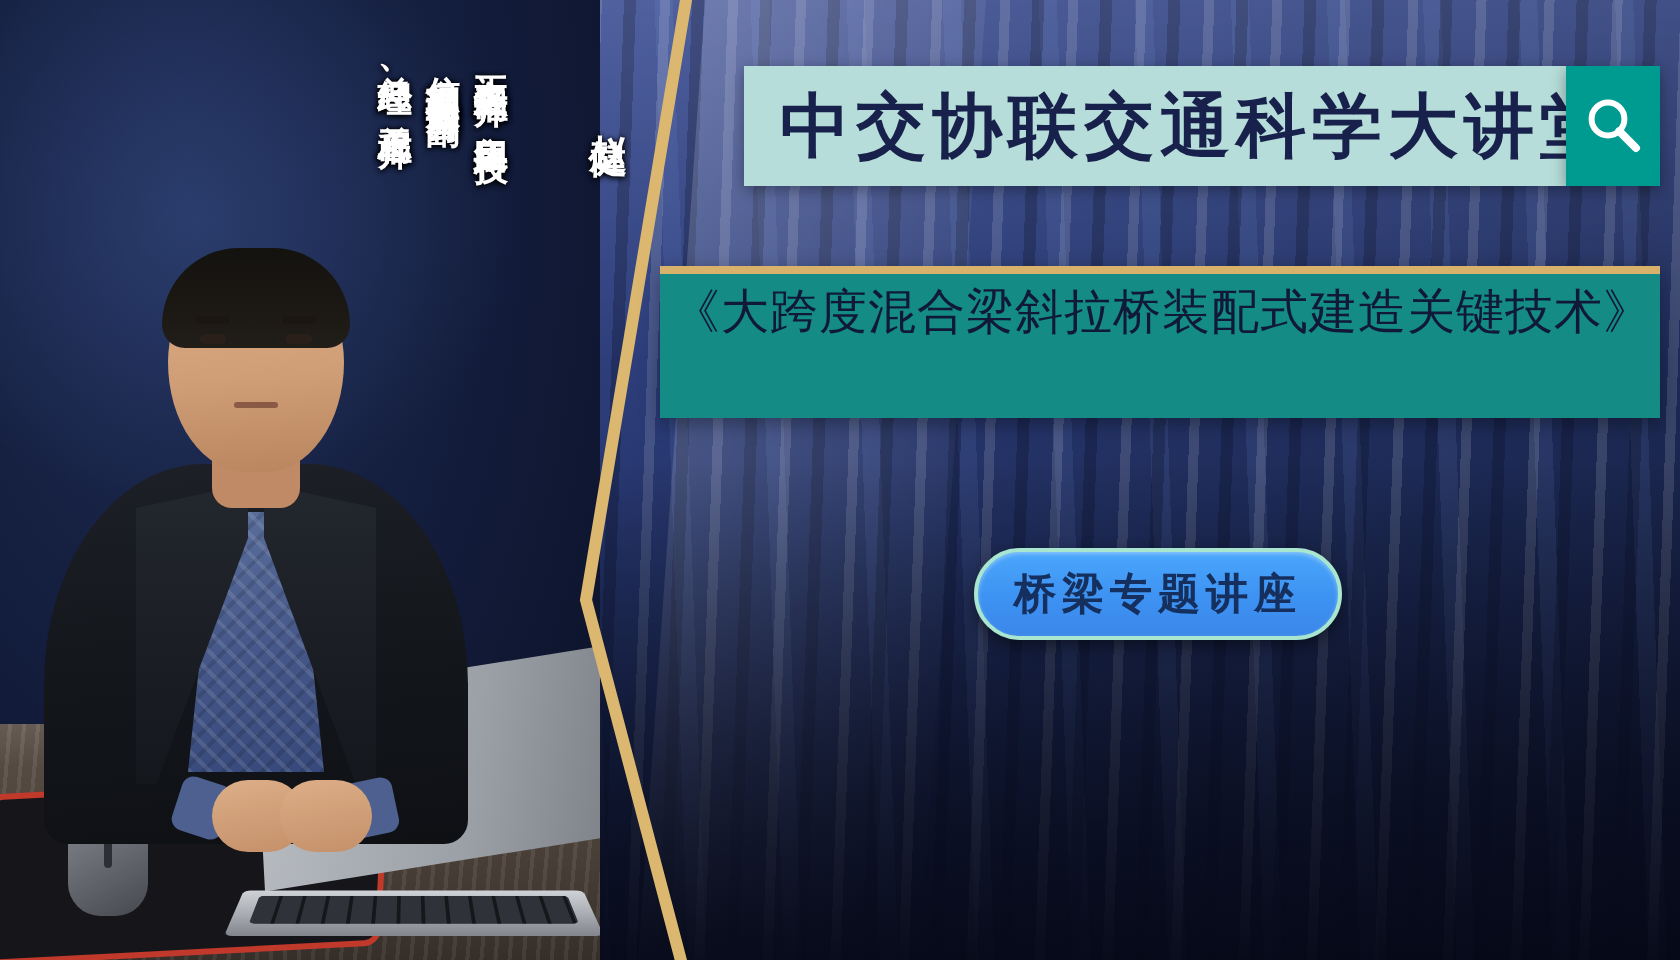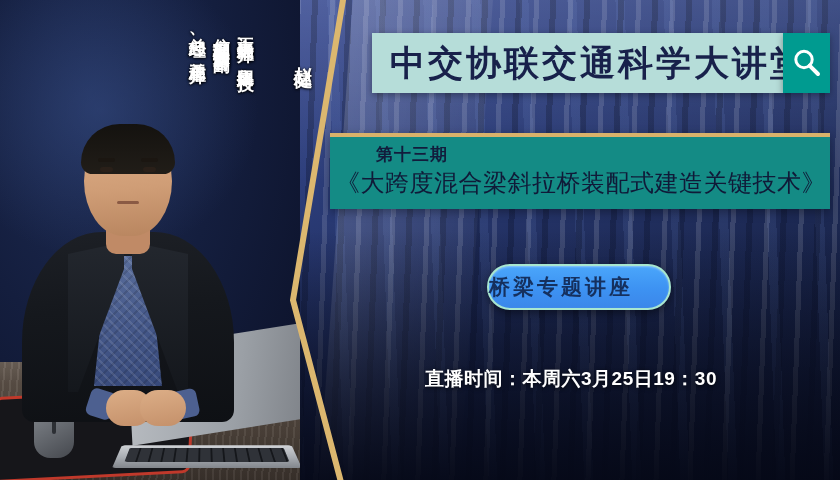--- a/index.html
+++ b/index.html
@@ -238,26 +238,26 @@
     margin-left:46px;letter-spacing:1px;line-height:1.5;
   }
   .sub-title{
     color:#101a38;font-size:24px;font-weight:normal;
     margin-left:6px;letter-spacing:.5px;line-height:1.25;
     white-space:nowrap;
   }
 
   
   .pill{
-    position:absolute;left:487px;top:264px;width:184px;height:46px;
+    position:absolute;left:487px;top:274px;width:184px;height:46px;
     border-radius:23px;
     background:linear-gradient(180deg,#4aa6fb 0%,#3d92f2 55%,#3b87ea 100%);
     border:2px solid #a8e6cf;
     box-shadow:0 3px 8px rgba(0,0,0,.45), inset 0 1px 2px rgba(255,255,255,.35);
-    display:flex;align-items:center;justify-content:flex-start;
+    display:flex;align-items:center;justify-content:center;
   }
   .pill-text{
     color:#15305e;font-size:21px;font-weight:bold;letter-spacing:3px;
     white-space:nowrap;
   }
 
   
   .info{
     position:absolute;left:425px;
     color:#ffffff;font-size:19px;font-weight:bold;letter-spacing:.5px;
@@ -324,23 +324,21 @@
   </div>
 
   <div class="search-box">
     <svg width="32" height="32" viewBox="0 0 32 32">
       <circle cx="13" cy="12.5" r="8.2" fill="none" stroke="#ffffff" stroke-width="3"></circle>
       <line x1="18.6" y1="18.6" x2="27" y2="27" stroke="#ffffff" stroke-width="4" stroke-linecap="round"></line>
     </svg>
   </div>
 
   <div class="subband">
-    <div class="sub-issue">第十三期</div>
     <div class="sub-title">《大跨度混合梁斜拉桥装配式建造关键技术》</div>
   </div>
 
   <div class="pill">
     <span class="pill-text">桥梁专题讲座</span>
   </div>
 
-  <div class="info info-1">直播时间：本周六3月25日19：30</div>
 
 </div>
 
 </body></html>

